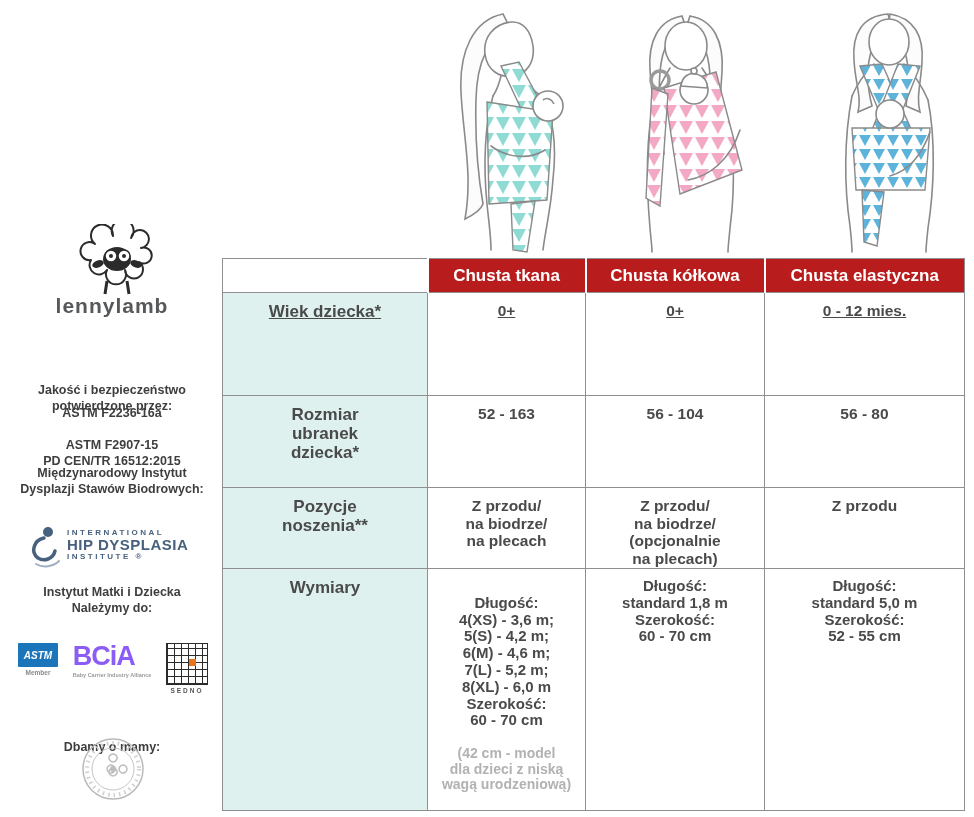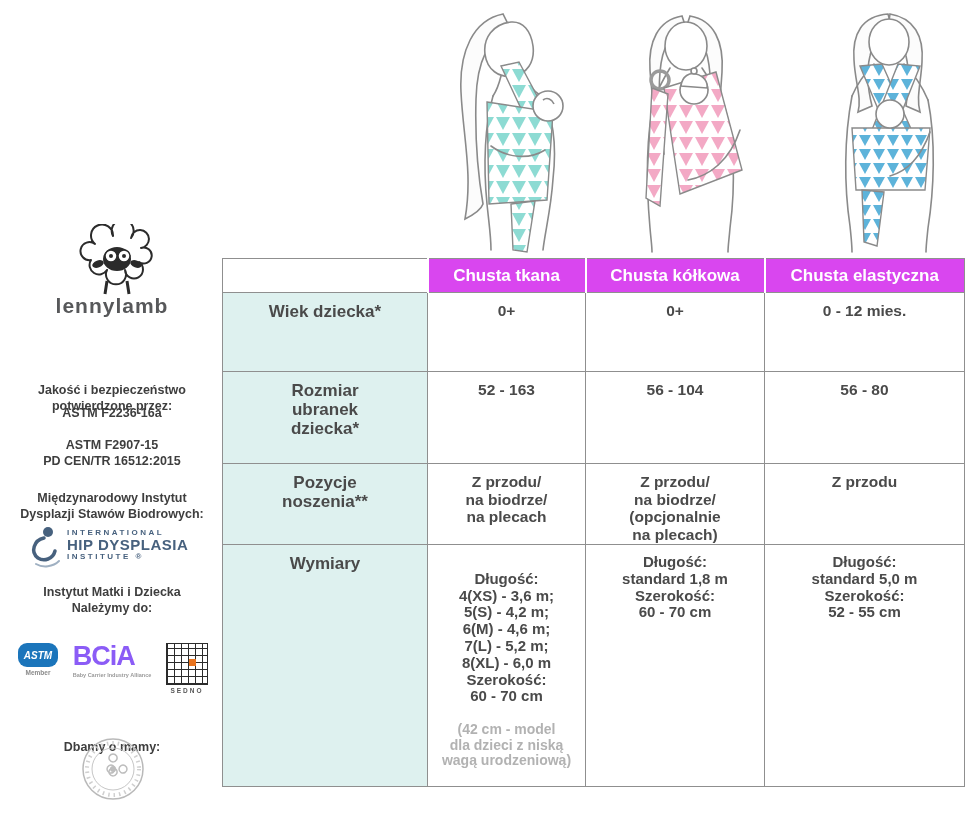--- a/index.html
+++ b/index.html
@@ -13,43 +13,43 @@
                color:#3e3e3e; font-size:12.5px; line-height:1.3; white-space:pre-line; }
   .brand { position:absolute; left:0; top:294px; width:224px; text-align:center;
            font-size:21px; font-weight:bold; letter-spacing:1px; color:#57585a; }
   .hip-logo { position:absolute; left:26px; top:522px; width:180px; display:flex; align-items:center; gap:5px; }
   .hip-text { text-align:left; color:#47617e; line-height:1.05; }
   .hip-small { font-size:8px; letter-spacing:2.5px; font-weight:bold; }
   .hip-big { font-size:15px; font-weight:bold; letter-spacing:0.5px; }
   .member-logos { position:absolute; left:18px; top:643px; width:190px; display:flex;
                   justify-content:space-between; align-items:flex-start; }
   .astm-box { width:40px; height:24px; background:#1b75bb; color:#fff; font-size:10px; font-weight:bold;
-              font-style:italic; display:flex; align-items:center; justify-content:center; border-radius:9px; }
+              font-style:italic; display:flex; align-items:center; justify-content:center; border-radius:1px; }
   .logo-sub { font-size:6.5px; color:#8a8a8a; text-align:center; margin-top:2px; font-weight:bold; }
   .bcia { font-size:27px; font-weight:bold; color:#8b5cf6; line-height:1; letter-spacing:-1px; }
   .bcia-sub { font-size:5.5px; color:#9a9a9a; margin-top:2px; text-align:center; font-weight:bold; }
   .sedno-grid { width:42px; height:42px; position:relative;
     background:
       repeating-linear-gradient(0deg, #2b2b2b 0 1px, transparent 1px 7px),
       repeating-linear-gradient(90deg, #2b2b2b 0 1px, transparent 1px 7px);
     border:1px solid #2b2b2b; }
   .sedno-cell { position:absolute; left:22px; top:15px; width:7px; height:7px; background:#e8731e; }
   .sedno-sub { font-size:6.5px; color:#555; text-align:center; letter-spacing:2px; margin-top:2px; font-weight:bold; }
 
   
   .table-wrap { position:absolute; left:222px; top:258px; }
   table { border-collapse:collapse; table-layout:fixed; width:742px; }
   th, td { border:1px solid #8f8f8f; white-space:pre-line; vertical-align:top;
            text-align:center; color:#4a4a4a; }
-  thead th { background:#d946ef; color:#ffffff; font-size:17px; font-weight:bold;
+  thead th { background:#b91c1c; color:#ffffff; font-size:17px; font-weight:bold;
              height:34px; vertical-align:middle; border-left:2px solid #ffffff; }
   thead th.corner { background:#ffffff; border-left:1px solid #8f8f8f; }
   tbody th { background:#def1ef; font-size:17px; font-weight:bold; padding-top:9px; line-height:1.12; }
   tbody td { font-size:15.5px; font-weight:bold; padding-top:9px; line-height:1.14; }
-  tr.r0 th, tr.r0 td { height:79px; }
+  tr.r0 th, tr.r0 td { height:103px;text-decoration:underline; }
   tr.r1 th, tr.r1 td { height:92px; }
   tr.r2 th, tr.r2 td { height:81px; }
   tr.r3 th, tr.r3 td { height:47px; }
   tr.r4 th, tr.r4 td { height:193px; }
   tr.r4 td { font-size:15px; line-height:1.12; }
   .note { color:#b2b2b2; font-size:14px; font-weight:bold; white-space:pre-line; line-height:1.12; }
 
   svg { display:block; }
 </style>
 </head>
@@ -90,21 +90,21 @@
 
   <div class="brand">lennylamb</div>
 
   <div class="side-text" style="top:382px;">Jakość i bezpieczeństwo
 potwierdzone przez:</div>
 
   <div class="side-text" style="top:405px;">ASTM F2236-16a</div>
   <div class="side-text" style="top:437px;">ASTM F2907-15</div>
   <div class="side-text" style="top:453px;">PD CEN/TR 16512:2015</div>
 
-  <div class="side-text" style="top:490px;">Międzynarodowy Instytut
+  <div class="side-text" style="top:465px;">Międzynarodowy Instytut
 Dysplazji Stawów Biodrowych:</div>
 
   <div class="hip-logo">
     <span>
       <svg width="36" height="46" viewBox="0 0 36 46">
         <circle cx="22" cy="10" r="5" fill="#47617e"></circle>
         <path d="M18,16 C8,18 4,30 12,36 C18,40 27,37 29,29" stroke="#47617e" stroke-width="3.5" fill="none" stroke-linecap="round"></path>
         <path d="M10,42 C17,46 27,45 33,39" stroke="#9fb0c2" stroke-width="2" fill="none" stroke-linecap="round"></path>
       </svg>
     </span>

